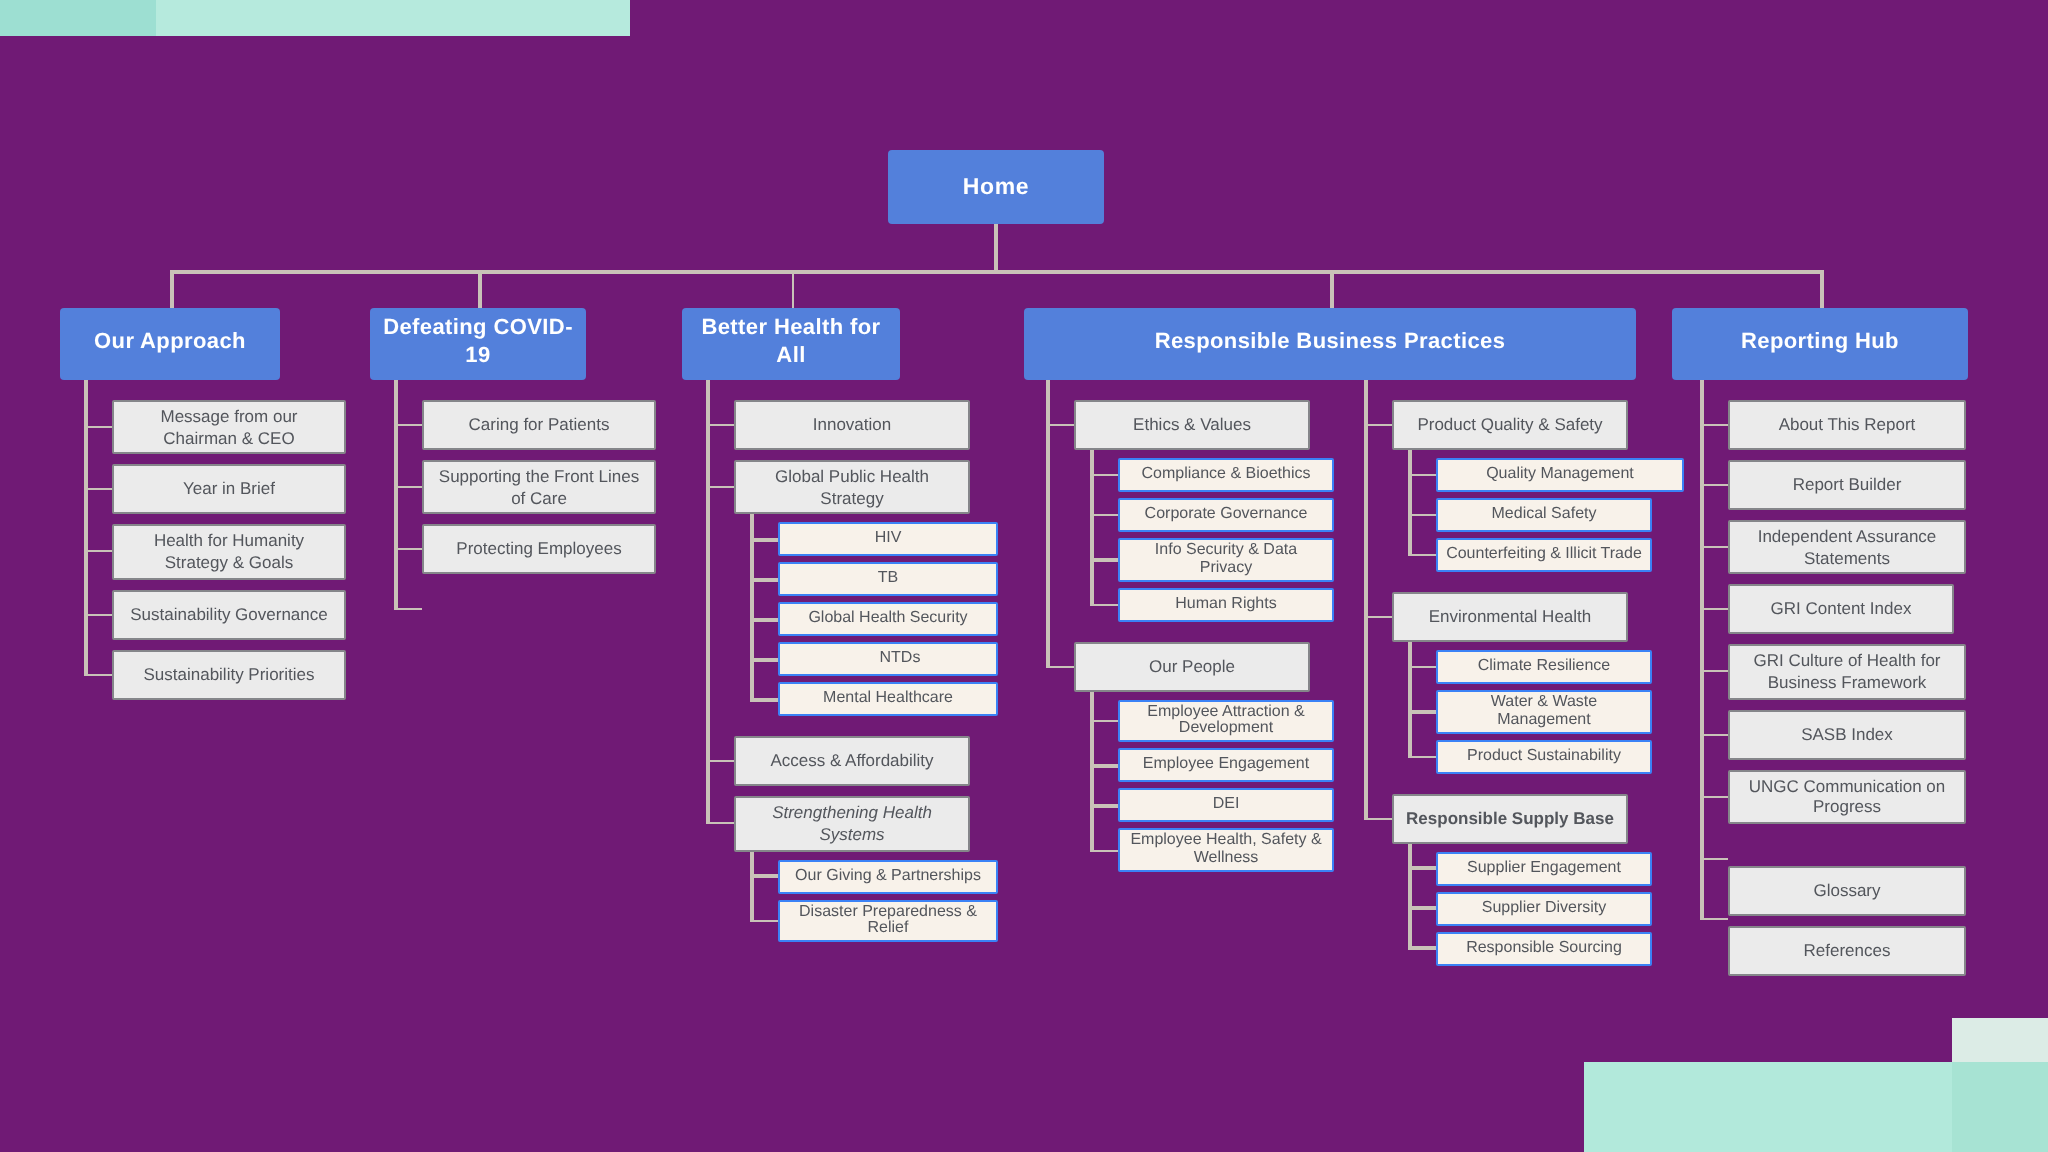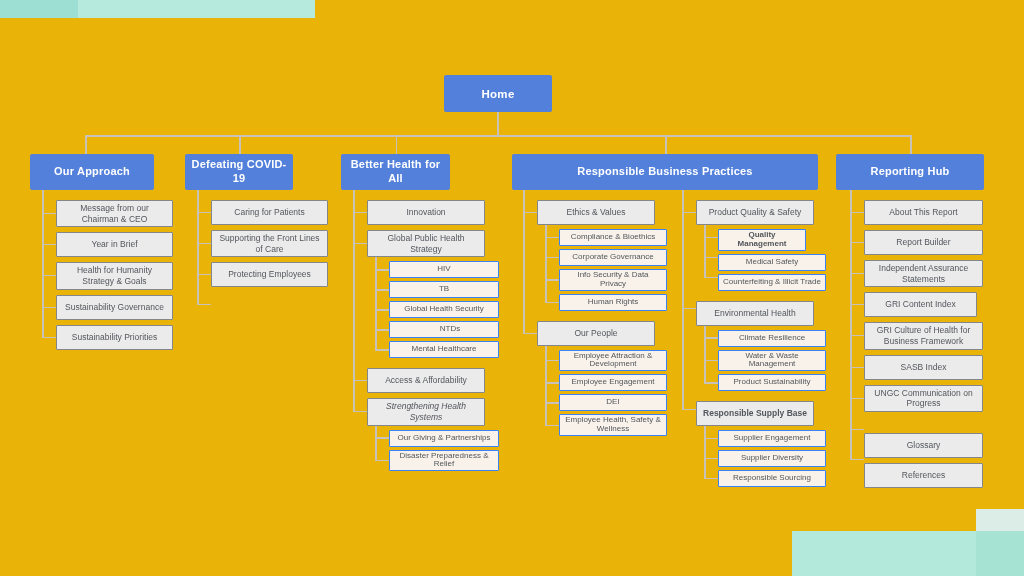--- a/index.html
+++ b/index.html
@@ -1,18 +1,18 @@
 <!DOCTYPE html>
 <html><head>
 <meta charset="utf-8">
 <style>
   html,body{margin:0;padding:0;}
   #canvas{
     position:relative;width:1024px;height:576px;overflow:hidden;
-    background:#eab308;font-family:"Liberation Sans",sans-serif;
+    background:#701a75;font-family:"Liberation Sans",sans-serif;
   }
   .deco{position:absolute;}
   .hdr{
     position:absolute;height:36px;display:flex;align-items:center;justify-content:center;
     background:#5380db;color:#fff;font-size:11px;font-weight:bold;line-height:1.25;
     text-align:center;border-radius:2px;letter-spacing:.2px;box-sizing:border-box;padding:2px 4px;
   }
   #home{
     position:absolute;left:444px;top:75px;width:108px;height:37px;
     display:flex;align-items:center;justify-content:center;
@@ -54,21 +54,21 @@
   <div id="home">Home</div>
 
   <div id="tree">
       <div class="line vline" style="left: 497px; top: 112px; height: 23px; position: absolute;"></div>
       <div class="line hline" style="left: 85px; top: 135px; width: 825px; position: absolute;"></div>
       <div class="line vline" style="left: 85px; top: 135px; height: 19px; position: absolute;"></div>
       <div class="line vline" style="left: 239px; top: 135px; height: 19px; position: absolute;"></div>
       <div class="line vline" style="left: 395.5px; top: 135px; height: 19px; position: absolute;"></div>
       <div class="line vline" style="left: 665px; top: 135px; height: 19px; position: absolute;"></div>
       <div class="line vline" style="left: 910px; top: 135px; height: 19px; position: absolute;"></div>
-      <div class="hdr" style="left: 30px; top: 154px; width: 124px;">Our Approach</div>
+      <div class="hdr" style="left: 30px; top: 154px; width: 110px;">Our Approach</div>
       <div class="kids" style="position: absolute; left: 42px; top: 190px; width: 131px;">
         <div class="kid">
           <div class="box lv2" style="width: 117px;">Message from our Chairman &amp; CEO</div>
         </div>
         <div class="kid">
           <div class="box lv2" style="width: 117px;">Year in Brief</div>
         </div>
         <div class="kid">
           <div class="box lv2" style="width: 117px;">Health for Humanity Strategy &amp; Goals</div>
         </div>
@@ -204,21 +204,21 @@
         </div>
         <div class="line hline" style="left: 0px; top: 21.75px; width: 14px;"></div>
         <div class="line hline" style="left: 0px; top: 142.75px; width: 14px;"></div>
         <div class="line vline" style="left: 0px; top: 0px; height: 143.5px;"></div>
       </div>
       <div class="kids" style="position: absolute; left: 682px; top: 190px; width: 132px;">
         <div class="kid">
           <div class="box lv2" style="width: 118px;">Product Quality &amp; Safety</div>
           <div class="kids nested" style="width: 122px;">
             <div class="kid">
-              <div class="box lv3" style="width: 88px; font-weight: bold;">Quality Management</div>
+              <div class="box lv3" style="width: 124px;">Quality Management</div>
             </div>
             <div class="kid">
               <div class="box lv3" style="width: 108px;">Medical Safety</div>
             </div>
             <div class="kid">
               <div class="box lv3" style="width: 108px;">Counterfeiting &amp; Illicit Trade</div>
             </div>
             <div class="line hline" style="left: 0px; top: 11.75px; width: 14px;"></div>
             <div class="line hline" style="left: 0px; top: 31.75px; width: 14px;"></div>
             <div class="line hline" style="left: 0px; top: 51.75px; width: 14px;"></div>

